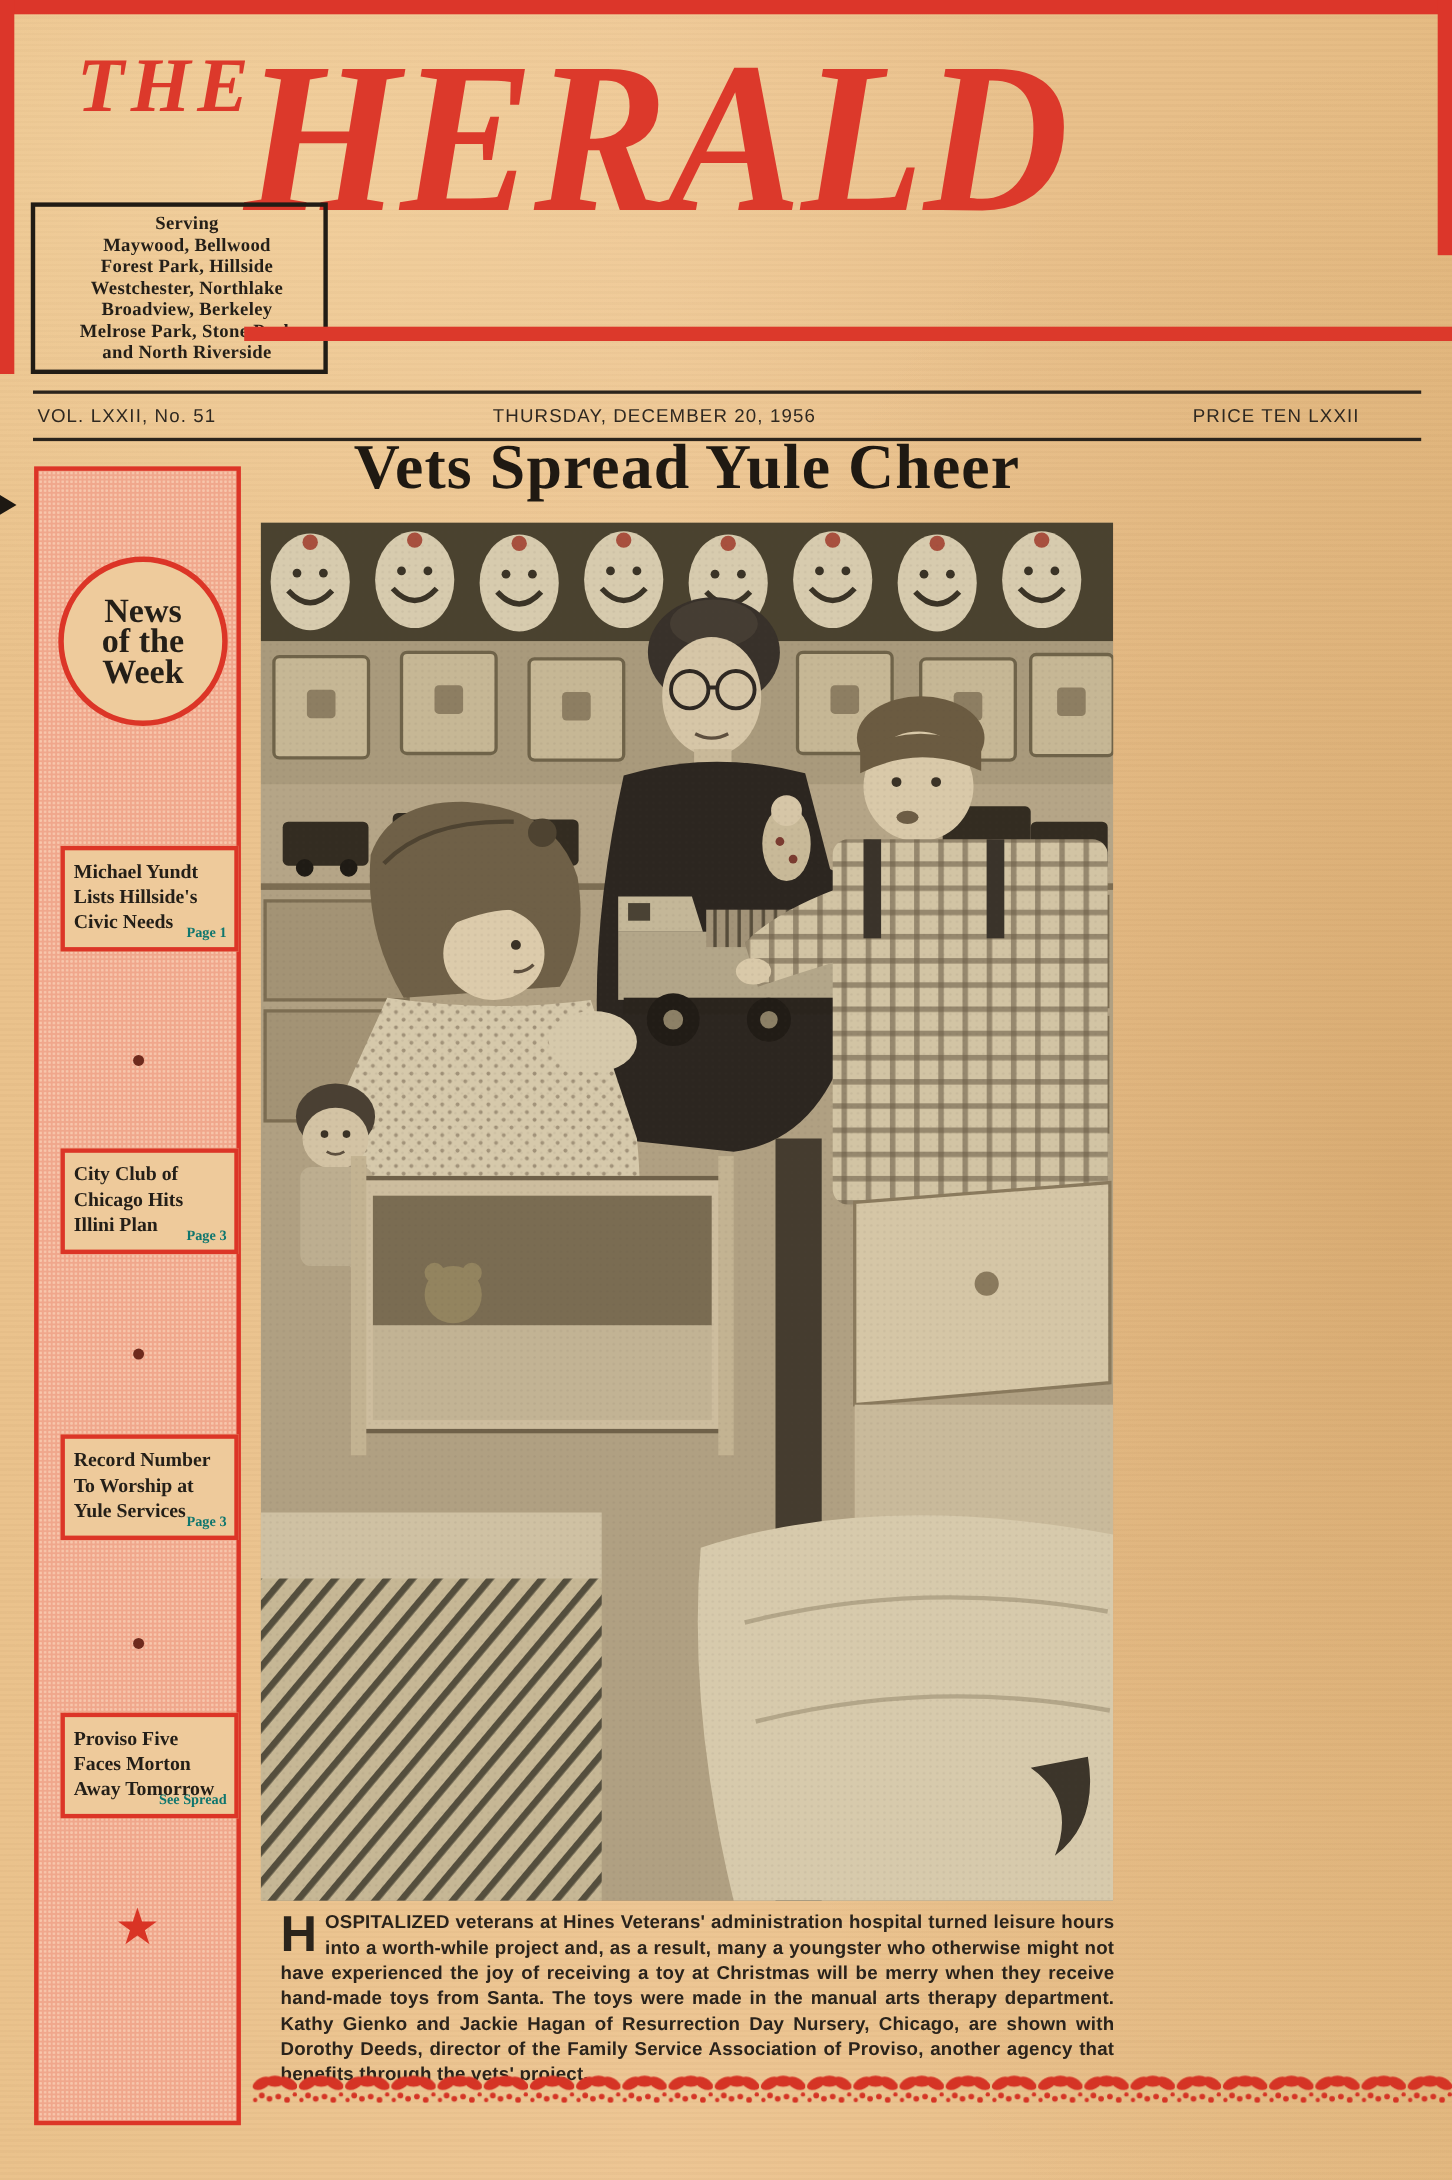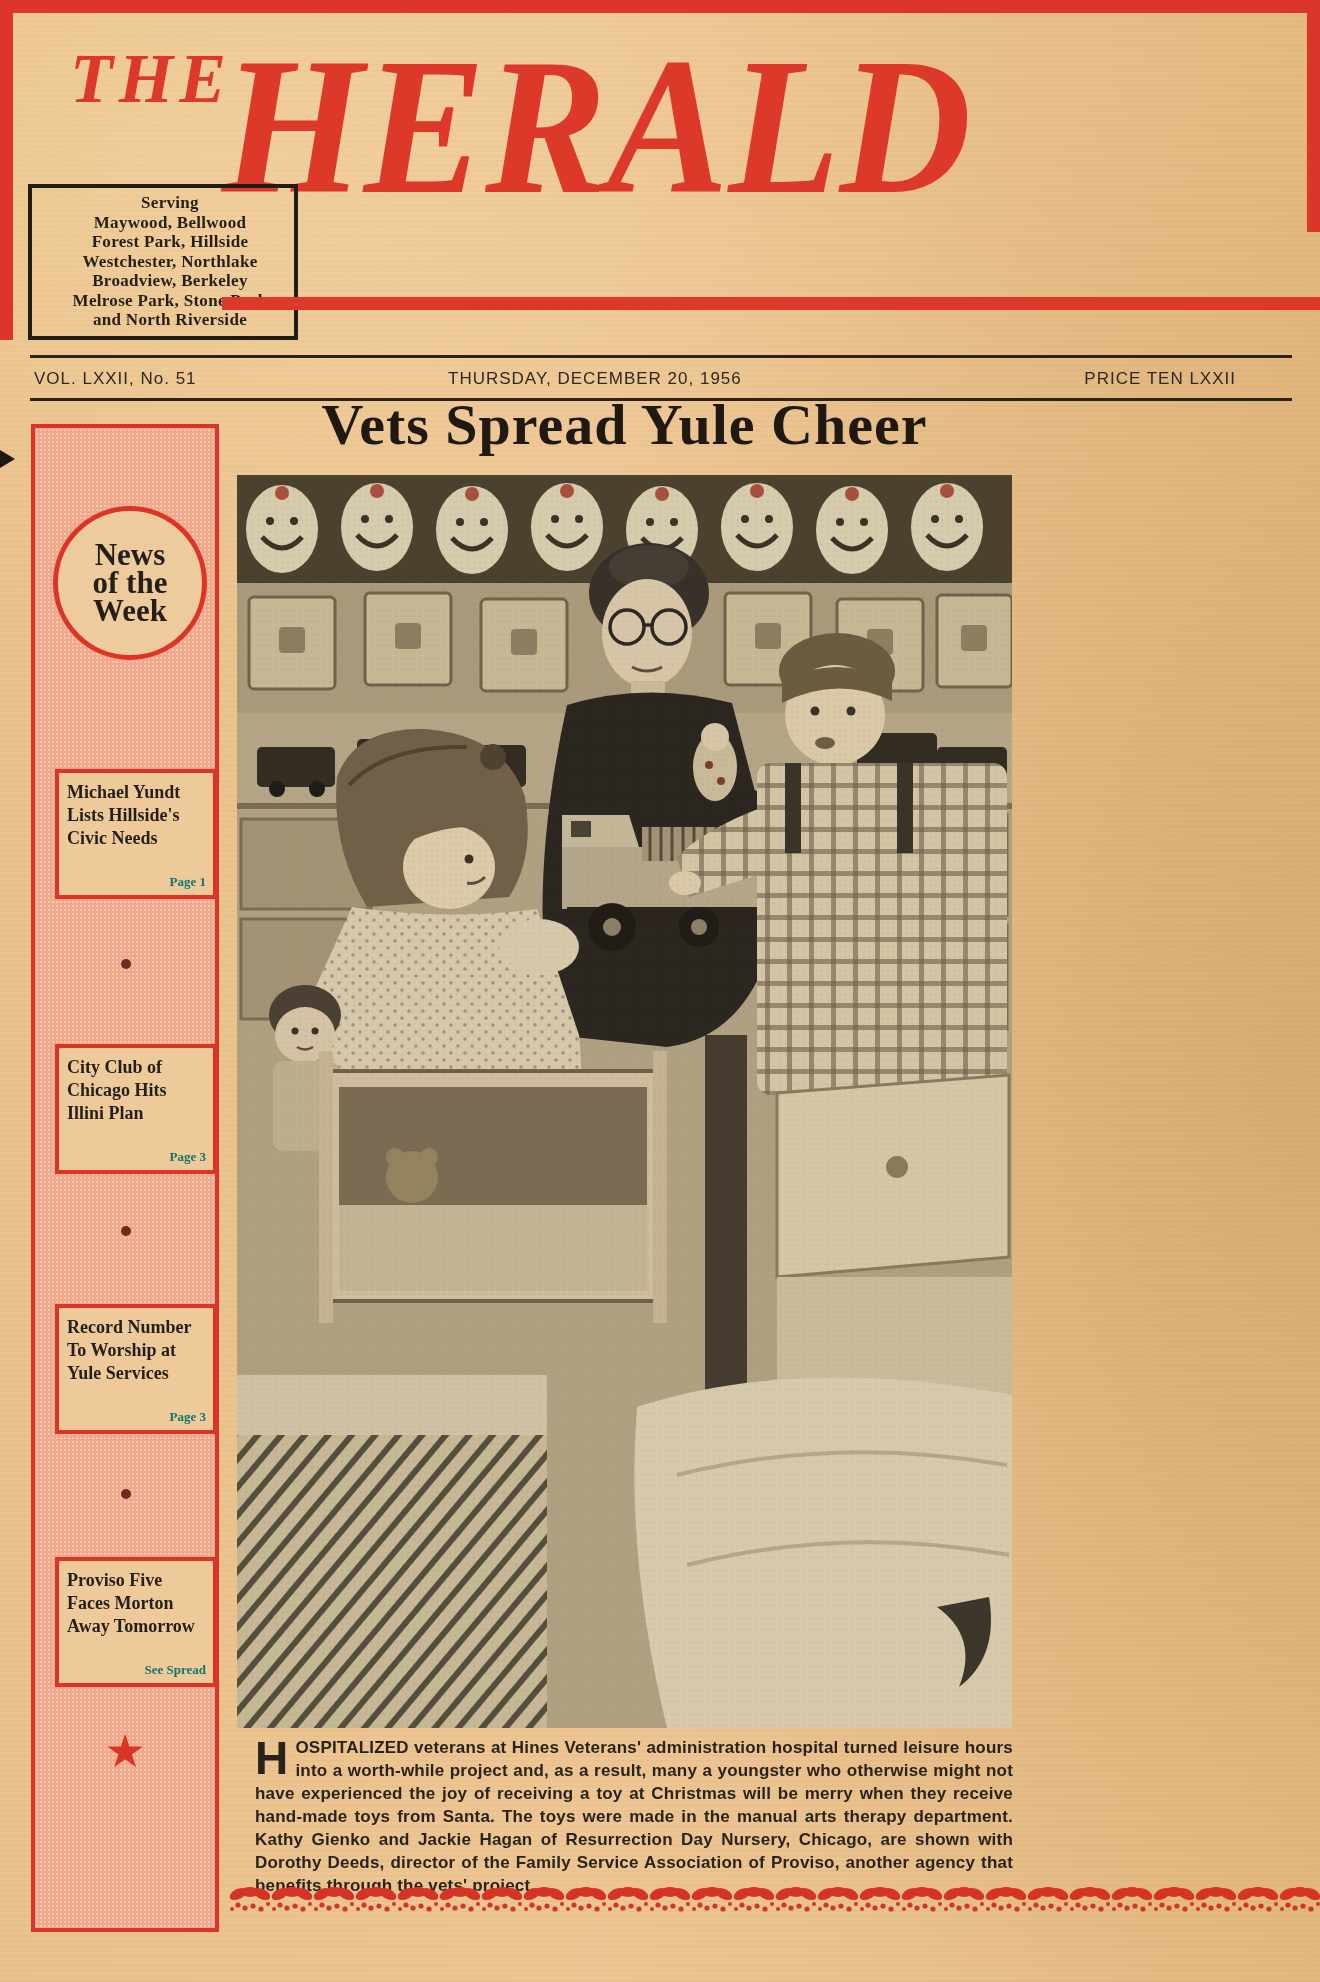--- a/index.html
+++ b/index.html
@@ -48,21 +48,21 @@
   
   .sidebar{position:absolute;left:31px;top:424px;width:188px;height:1508px;
     border:4px solid #dc3527;background-color:#f0a78c;
     background-image:radial-gradient(circle, rgba(255,236,210,.45) 1px, transparent 1.5px);
     background-size:4px 4px;box-sizing:border-box;}
   .news-circle{position:absolute;left:18px;top:78px;width:144px;height:144px;
     border-radius:50%;border:5px solid #dc3527;background:#eec countryside;}
   .news-circle{background:#eecb9c;display:flex;align-items:center;justify-content:center;}
   .badge-text{font-family:"Liberation Serif",serif;font-weight:bold;font-size:31px;
     line-height:28px;text-align:center;color:#241f18;white-space:pre-line;}
-  .news-box{position:absolute;left:20px;width:162px;height:130px;box-sizing:border-box;
+  .news-box{position:absolute;left:20px;width:162px;height:96px;box-sizing:border-box;
     border:4px solid #dc3527;background:#eeca9b;padding:8px 6px 4px 8px;}
   .item-title{font-family:"Liberation Serif",serif;font-weight:bold;font-size:18px;
     line-height:23px;color:#241f18;white-space:pre-line;}
   .item-ref{position:absolute;right:7px;bottom:5px;font-family:"Liberation Serif",serif;
     font-weight:bold;font-size:13px;color:#0f766e;}
   .box1{top:341px;} .box2{top:616px;} .box3{top:876px;} .box4{top:1129px;}
   .dot{position:absolute;left:86px;width:10px;height:10px;border-radius:50%;background:#6e2a1d;}
   .dot1{top:531px;} .dot2{top:798px;} .dot3{top:1061px;}
   .star{position:absolute;left:0;top:1300px;width:180px;text-align:center;
     font-size:46px;color:#d93425;line-height:1;}

